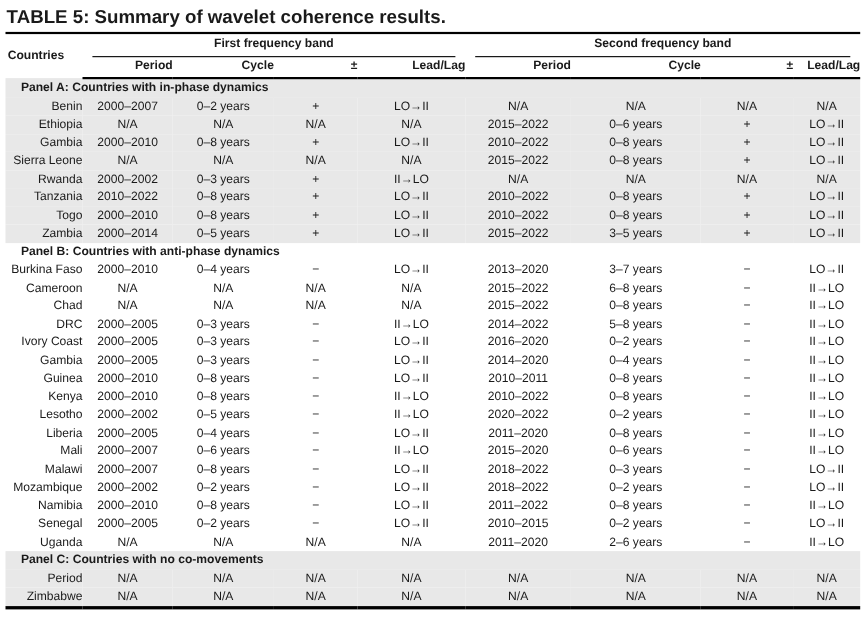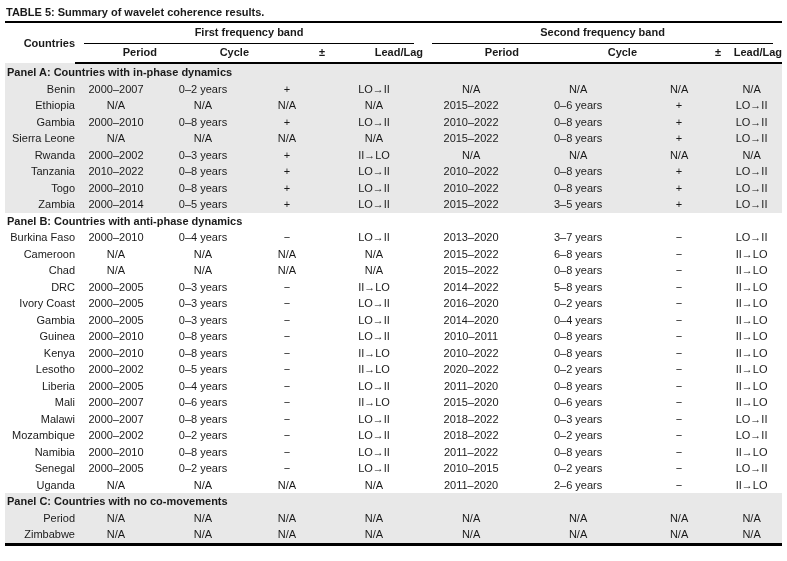--- a/index.html
+++ b/index.html
@@ -6,21 +6,21 @@
   html, body { background: #ffffff; }
   body {
     width: 787px;
     height: 561px;
     font-family: "Liberation Sans", sans-serif;
     color: #1a1a1a;
     overflow: hidden;
   }
   .page { padding: 3px 5px 0 5px; }
   .title {
-    font-size: 11px;
+    font-size: 17px;
     font-weight: bold;
     padding: 3px 0 3px 1px;
     border-bottom: 2px solid #000;
   }
   table.coh {
     width: 100%;
     border-collapse: collapse;
     table-layout: fixed;
   }
   table.coh { border-bottom: 3px solid #000; }
@@ -29,33 +29,33 @@
     line-height: 16.5px;
     height: 16.5px;
     text-align: center;
     vertical-align: middle;
     white-space: nowrap;
     overflow: visible;
     padding: 0;
   }
   thead th { font-weight: bold; }
   thead tr.group-row th { padding-top: 1px; }
-  .countries-h { text-align: right; padding-left: 2px; }
+  .countries-h { text-align: left; padding-left: 2px; }
   .group-label {
     display: block;
     border-bottom: 1.5px solid #000;
     padding-bottom: 2px;
     margin: 0 9px;
   }
   thead tr.sub-row th { border-bottom: 2px solid #000; padding-bottom: 2px; text-align: right; }
   tbody tr.shaded td { background: #e8e8e8; }
   tbody tr.panel-row td {
     text-align: left;
     font-weight: bold;
-    padding-left: 2px;
+    padding-left: 14px;
   }
   tbody td.country { text-align: right; padding-left: 2px; }
   .footnote {
     font-size: 10px;
     padding: 4px 0 0 1px;
   }
 </style>
 </head>
 <body>
 

